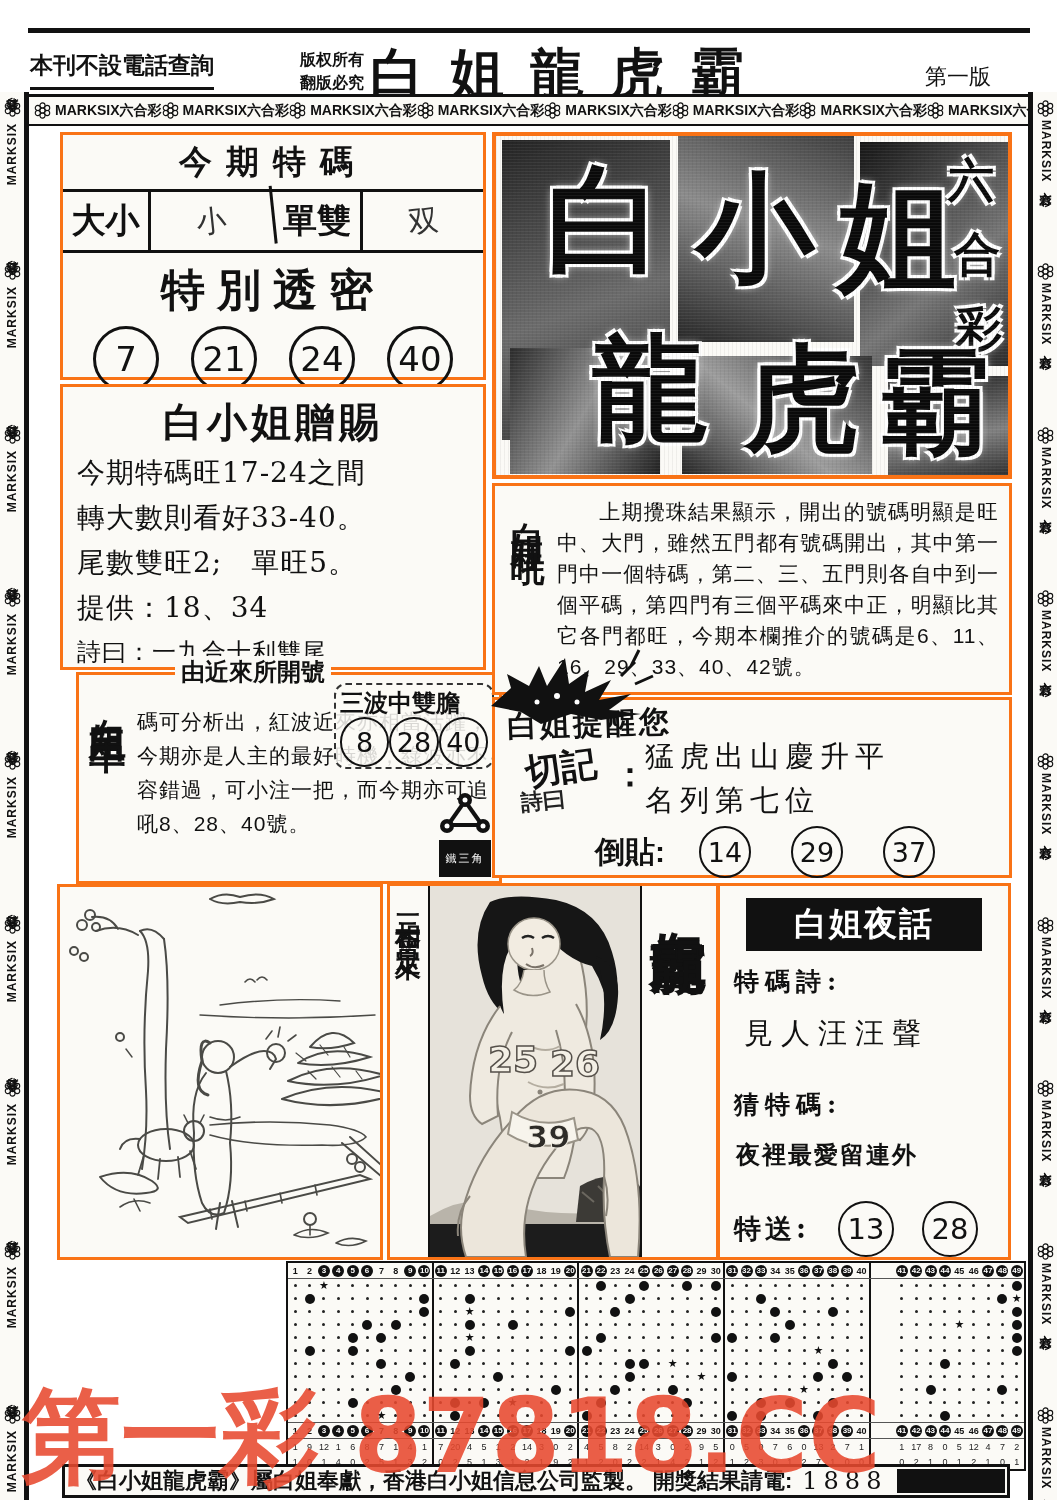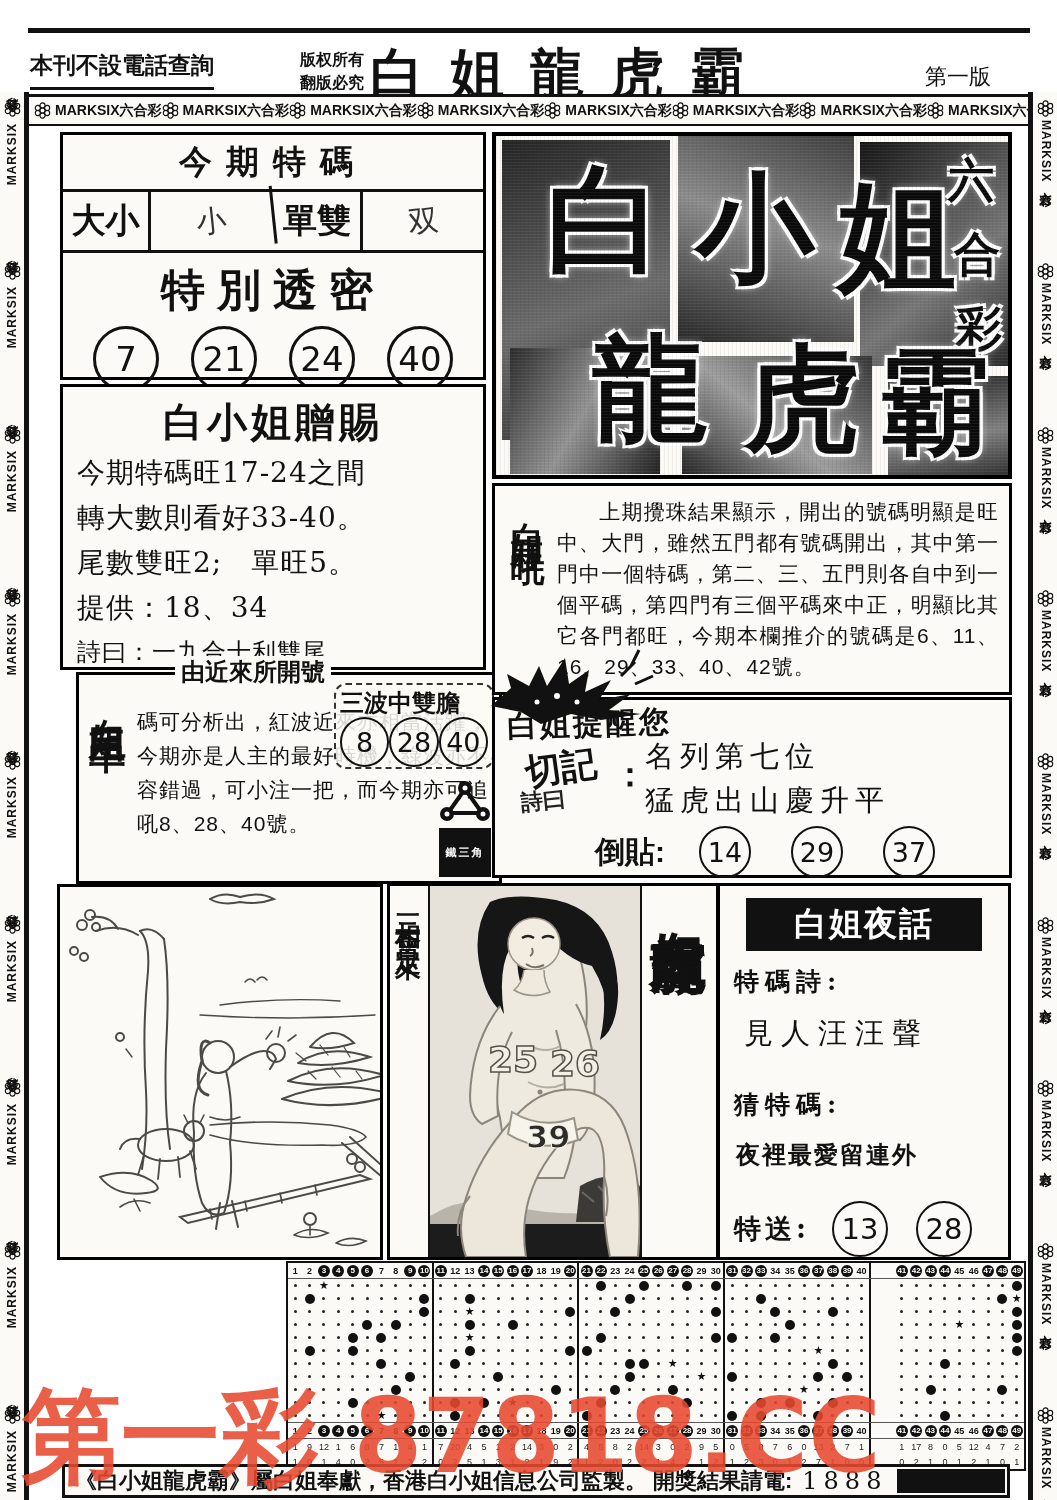--- a/index.html
+++ b/index.html
@@ -25,21 +25,21 @@
   .vstrip{top:92px;bottom:0;width:29px;display:flex;flex-direction:column;justify-content:space-between;
     align-items:center;padding:8px 0;box-sizing:border-box;background:#fbfaf6;z-index:4;}
   #left-strip{left:0;border-right:5px solid #111;}
   #right-strip{right:0;border-left:5px solid #111;}
   .vb-item{display:flex;flex-direction:column;align-items:center;gap:3px;}
   .vb-text{writing-mode:vertical-rl;text-orientation:mixed;font-size:12px;font-weight:bold;letter-spacing:1px;}
   #left-strip .vb-text{transform:rotate(180deg);}
   .flower{width:17px;height:17px;}
 
   
-  .box{position:absolute;border:3px solid #000000;background:#fbfaf6;box-sizing:border-box;}
+  .box{position:absolute;border:3px solid #f97316;background:#fbfaf6;box-sizing:border-box;}
 
   
   #box-special{left:60px;top:132px;width:426px;height:248px;}
   #sp-title{text-align:center;font-size:33px;font-weight:900;letter-spacing:14px;padding:5px 0 4px;border-bottom:3px solid #111;}
   #sp-row{display:flex;border-bottom:3px solid #111;height:58px;}
   #sp-row>div{display:flex;align-items:center;justify-content:center;box-sizing:border-box;}
   .sp-label{width:88px;font-size:34px;font-weight:900;border-right:3px solid #111;}
   .sp-val{flex:1;border-right:3px solid #111;font-size:30px;color:#333;font-family:"DejaVu Serif",serif;}
   .sp-val:last-child{border-right:none;}
   .hand{transform:rotate(-6deg);font-weight:normal;}
@@ -59,21 +59,21 @@
   #box-three{left:76px;top:672px;width:426px;height:212px;}
   #three-over{left:175px;top:656px;font-size:24px;font-weight:bold;font-family:"DejaVu Serif",serif;background:#fbfaf6;padding:0 6px;z-index:2;}
   #three-side{left:6px;top:14px;width:48px;font-size:37px;font-weight:900;font-family:"DejaVu Serif",serif;
     writing-mode:vertical-rl;text-orientation:upright;letter-spacing:6px;}
   #three-body{left:58px;top:30px;width:355px;font-size:21px;line-height:34px;letter-spacing:1px;}
   #three-inset{left:255px;top:8px;width:160px;height:86px;border:2px dashed #333;border-radius:12px;background:rgba(251,250,246,.85);padding:2px 4px;box-sizing:border-box;}
   #three-inset-title{font-size:24px;font-weight:900;white-space:nowrap;}
   #box-three .circle-row{padding:0;}
   #box-three .num-circle{width:46px;height:46px;font-size:27px;border-width:2px;margin-top:-2px;}
   #triangle-icon{right:8px;bottom:4px;text-align:center;}
-  #triangle-label{font-size:11px;font-weight:bold;background:#111;color:#fff;padding:17px 3px;letter-spacing:2px;}
+  #triangle-label{font-size:11px;font-weight:normal;background:#111;color:#fff;padding:11px 3px;letter-spacing:2px;}
 
   
   #box-sketch{left:57px;top:884px;width:326px;height:376px;}
 
   
   #box-montage{left:492px;top:132px;width:520px;height:347px;border-width:4px;overflow:hidden;}
   .tile{position:absolute;filter:contrast(1.1);}
   .mchar{position:absolute;font-family:"DejaVu Serif",serif;font-weight:900;color:#0a0a0a;
     text-shadow:-3px -3px 0 #fff,3px -3px 0 #fff,-3px 3px 0 #fff,3px 3px 0 #fff,0 0 10px #fff;z-index:3;}
   #montage-grain{left:0;top:0;right:0;bottom:0;z-index:4;
@@ -107,21 +107,21 @@
   #photo-big-title{width:74px;border-left:2px solid #111;display:flex;justify-content:center;background:#fbfaf6;z-index:2;}
   #photo-big-title span{writing-mode:vertical-rl;text-orientation:upright;font-size:57px;font-weight:900;font-family:"DejaVu Serif",serif;line-height:74px;letter-spacing:2px;}
 
   
   #box-night{left:717px;top:883px;width:294px;height:377px;padding:10px 14px;}
   #night-title{margin:2px auto 14px;width:236px;background:#111;color:#fff;text-align:center;
     font-size:33px;font-weight:900;padding:4px 0;letter-spacing:2px;}
   .night-label{font-size:25px;font-weight:900;font-family:"DejaVu Serif",serif;letter-spacing:6px;margin-top:10px;}
   #night-poem{font-size:29px;font-family:"DejaVu Serif",serif;letter-spacing:8px;margin:16px 0 34px 10px;}
   #night-guess{font-size:24px;font-weight:900;letter-spacing:2px;margin:18px 0 30px 2px;}
-  #night-send{display:flex;align-items:center;gap:22px;margin-top:26px;}
+  #night-send{display:flex;align-items:center;gap:28px;margin-top:26px;}
   #night-send-label{font-size:27px;font-weight:900;font-family:"DejaVu Serif",serif;letter-spacing:4px;}
   #box-night .num-circle{width:52px;height:52px;font-size:29px;border-width:2px;}
 
   
   #chart{left:286px;top:1261px;width:740px;border:2px solid #111;background:#fbfaf6;box-sizing:border-box;}
   .c-header,.c-row,.c-digits{display:flex;}
   .c-grp{display:grid;border-right:2px solid #111;box-sizing:border-box;}
   .c-grp:last-child{border-right:none;margin-left:24px;}
   .c-grp.g10{flex:10;grid-template-columns:repeat(10,1fr);}
   .c-grp.g9{flex:9;grid-template-columns:repeat(9,1fr);}
@@ -612,22 +612,22 @@
         <circle cx="56" cy="66" r="2.5" fill="#fff"></circle>
     </svg>
   </div>
 
   <div id="box-reminder" class="box">
     <div id="rem-title" class="abs">白姐提醒您</div>
     <div id="rem-label" class="abs">切記</div>
     <div id="rem-label-sub" class="abs">詩曰</div>
     <div id="rem-colon" class="abs">：</div>
     <div id="rem-lines" class="abs">
+      <div>猛虎出山慶升平</div>
       <div>名列第七位</div>
-      <div>猛虎出山慶升平</div>
     </div>
     <div id="rem-paste" class="abs">
       <span id="rem-paste-label">倒貼:</span>
       <span class="circle-row" style="gap:40px;padding:0;">
           <span class="num-circle">14</span>
           <span class="num-circle">29</span>
           <span class="num-circle">37</span>
         </span>
     </div>
   </div>

